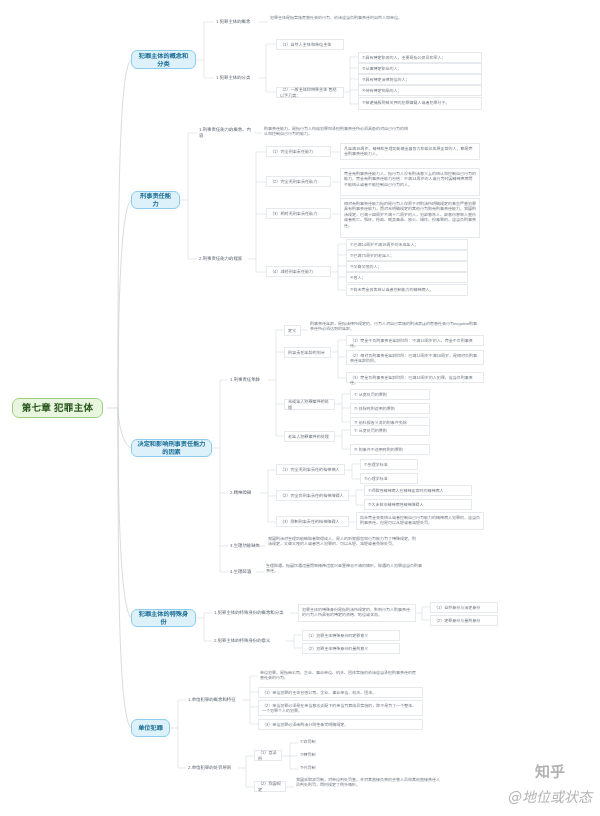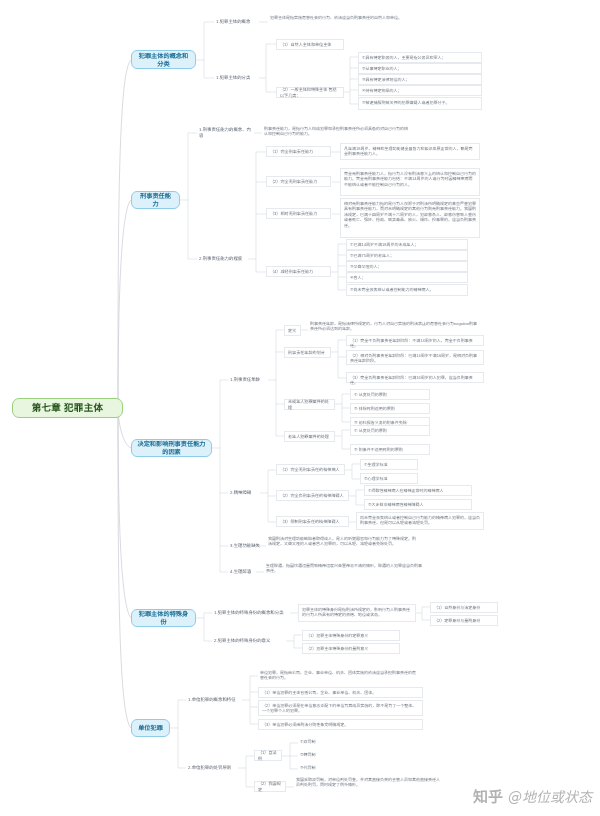--- a/index.html
+++ b/index.html
@@ -111,20 +111,21 @@
   
   #watermark {
     position: absolute;
     right: 8px;
     bottom: 10px;
     display: flex;
     align-items: center;
     gap: 5px;
     opacity: .42;
     pointer-events: none;
+    flex-direction: column;
   }
   #watermark .wm-logo {
     font-size: 15px;
     font-weight: bold;
     color: #4a4a4a;
     font-family: "DejaVu Sans", sans-serif;
   }
   #watermark .wm-at {
     font-size: 14px;
     color: #4a4a4a;
@@ -293,21 +294,21 @@
       <path d="M282,756 L290,756"></path>
       <path d="M290,743 L290,769"></path>
       <path d="M290,743 L298,743"></path>
       <path d="M290,756 L298,756"></path>
       <path d="M290,769 L298,769"></path>
 
       <path d="M286,787 L294,787"></path>
     </g>
   </svg>
 
-  <div class="node root" style="left:12px; top:398px; width:111px; height:20px;">第七章 犯罪主体</div>
+  <div class="node root" style="left:12px; top:398px; width:91px; height:20px;">第七章 犯罪主体</div>
 
   <div class="node l1" style="left:131px; top:50px; width:65px; height:19px;">犯罪主体的概念和分类</div>
 
   <div class="node l2" style="left:214px; top:16px; width:46px; height:11px;">1.犯罪主体的概念</div>
   <div class="node bare" style="left:268px; top:14px; width:150px; height:16px;">犯罪主体是指实施危害社会的行为、依法应当负刑事责任的自然人和单位。</div>
 
   <div class="node l2" style="left:214px; top:72px; width:46px; height:11px;">1.犯罪主体的分类</div>
 
   <div class="node l3" style="left:276px; top:39px; width:68px; height:11px;">（1）自然人主体和单位主体</div>
   <div class="node l3" style="left:276px; top:87px; width:68px; height:11px;">（2）一般主体和特殊主体 包括以下几类：</div>

